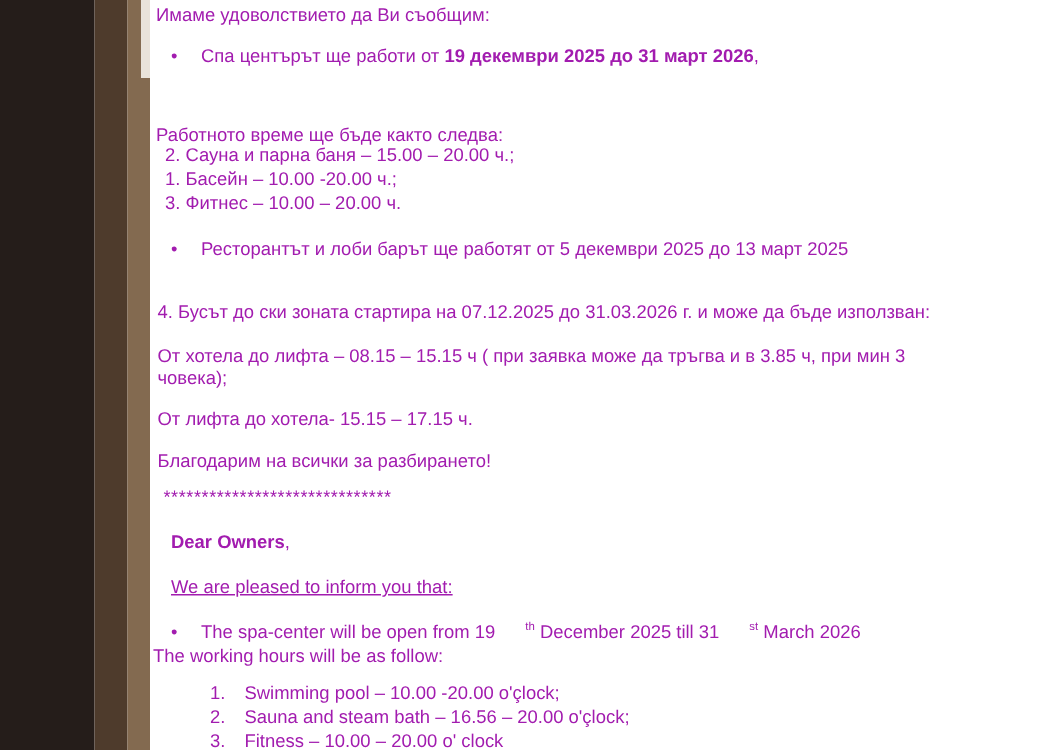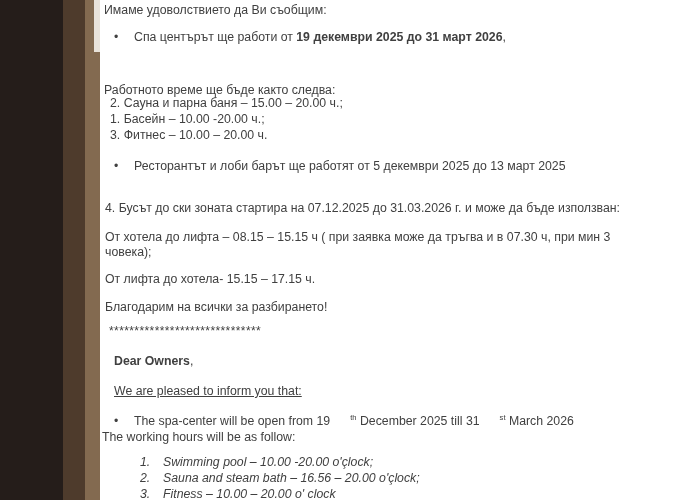--- a/index.html
+++ b/index.html
@@ -43,21 +43,21 @@
     background: #faf8f5;
   }
 
   
   #page {
     position: absolute;
     left: 100px; top: 0;
     width: 600px;
     height: 500px;
     background: #ffffff;
-    color: #404040;
+    color: #a21caf;
     font-size: 12.3px;
     line-height: 1.28;
   }
 
   .para {
     position: absolute;
     white-space: nowrap;
     font-size: 12.3px;
   }
 
@@ -65,21 +65,21 @@
   sup { font-size: 0.62em; vertical-align: super; line-height: 0; padding-left: 20px; }
 
   .bullet-row { position: absolute; white-space: nowrap; }
   .bullet-dot {
     display: inline-block;
     width: 20px;
     text-align: left;
   }
   .bullet-text { display: inline-block; }
 
-  .numitem { position: absolute; white-space: nowrap; font-style: italic; }
+  .numitem { position: absolute; white-space: nowrap; }
   .num-idx {
     display: inline-block;
     width: 23px;
   }
 
   .stars {
     position: absolute;
     letter-spacing: 0.4px;
     font-size: 12px;
   }
@@ -106,21 +106,21 @@
 
   <div class="para" style="left:10px; top:71px;margin-top:41px;">1. Басейн – 10.00 -20.00 ч.;</div>
   <div class="para" style="left:10px; top:96px;">2. Сауна и парна баня – 15.00 – 20.00 ч.;</div>
   <div class="para" style="left:10px; top:128px;">3. Фитнес – 10.00 – 20.00 ч.</div>
 
   <div class="bullet-row" style="left:14px; top:159px;">
     <span class="bullet-dot">•</span><span class="bullet-text">Ресторантът и лоби барът ще работят от  5 декември 2025  до 13 март 2025</span>
   </div>
 
   <div class="para" style="left:5px; top:201px;">4. Бусът до ски зоната стартира на 07.12.2025 до 31.03.2026 г. и може да бъде използван:</div>
-  <div class="para" style="left:5px; top:230px;">От хотела до лифта – 08.15 – 15.15 ч ( при заявка може да тръгва и в 07.30 ч, при мин 3</div>
+  <div class="para" style="left:5px; top:230px;">От хотела до лифта – 08.15 – 15.15 ч ( при заявка може да тръгва и в 3.85 ч, при мин 3</div>
   <div class="para" style="left:5px; top:245px;">човека);</div>
   <div class="para" style="left:5px; top:272px;">От лифта до хотела- 15.15 – 17.15 ч.</div>
 
   <div class="para" style="left:5px; top:300px;">Благодарим на всички за разбирането!</div>
 
   <div class="stars" style="left:9px; top:324px;">******************************</div>
 
   <div class="para" style="left:14px; top:354px;"><b>Dear Owners</b><span>,</span></div>
 
   <div class="para" style="left:14px; top:384px;text-decoration:underline;">We are pleased to inform you that:</div>

